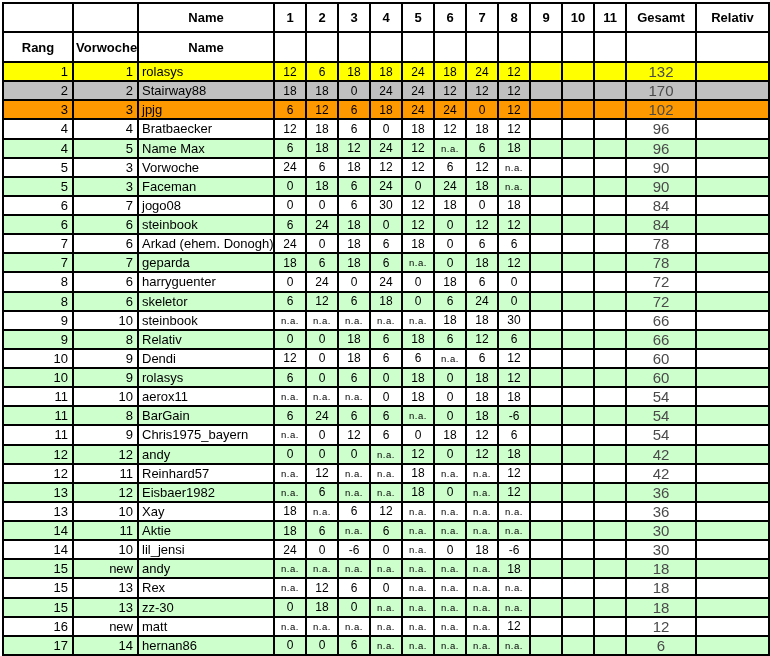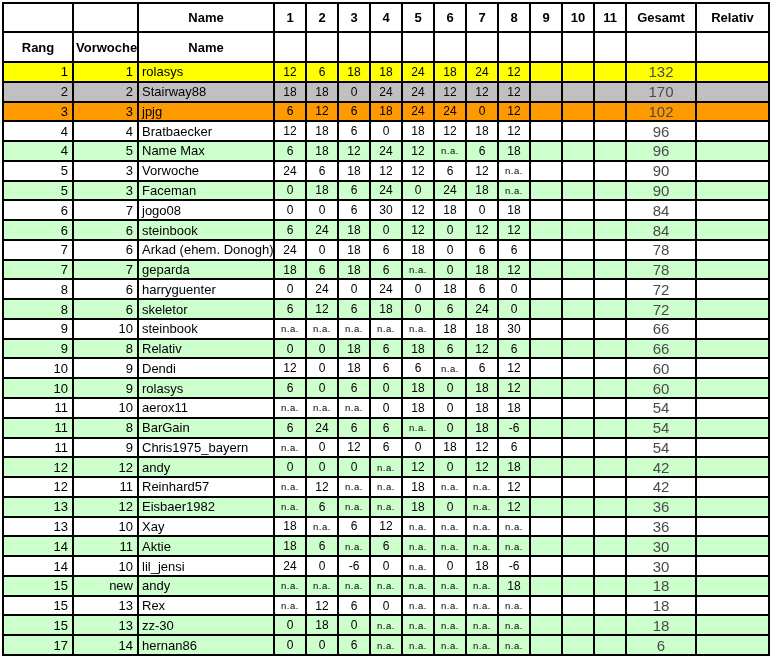--- a/index.html
+++ b/index.html
@@ -621,20 +621,38 @@
           <td class="wk na">n.a.</td>
           <td class="wk na">n.a.</td>
           <td class="wk na">n.a.</td>
           <td class="wk na">n.a.</td>
           <td class="wk"></td>
           <td class="wk"></td>
           <td class="wk"></td>
           <td class="total">18</td>
           <td class="wk"></td>
         </tr>
+        <tr style="background: rgb(255, 255, 255);">
+          <td class="right">16</td>
+          <td class="right">new</td>
+          <td class="name">matt</td>
+          <td class="wk na">n.a.</td>
+          <td class="wk na">n.a.</td>
+          <td class="wk na">n.a.</td>
+          <td class="wk na">n.a.</td>
+          <td class="wk na">n.a.</td>
+          <td class="wk na">n.a.</td>
+          <td class="wk na">n.a.</td>
+          <td class="wk">12</td>
+          <td class="wk"></td>
+          <td class="wk"></td>
+          <td class="wk"></td>
+          <td class="total">12</td>
+          <td class="wk"></td>
+        </tr>
         <tr style="background: rgb(204, 255, 204);">
           <td class="right">17</td>
           <td class="right">14</td>
           <td class="name">hernan86</td>
           <td class="wk">0</td>
           <td class="wk">0</td>
           <td class="wk">6</td>
           <td class="wk na">n.a.</td>
           <td class="wk na">n.a.</td>
           <td class="wk na">n.a.</td>

